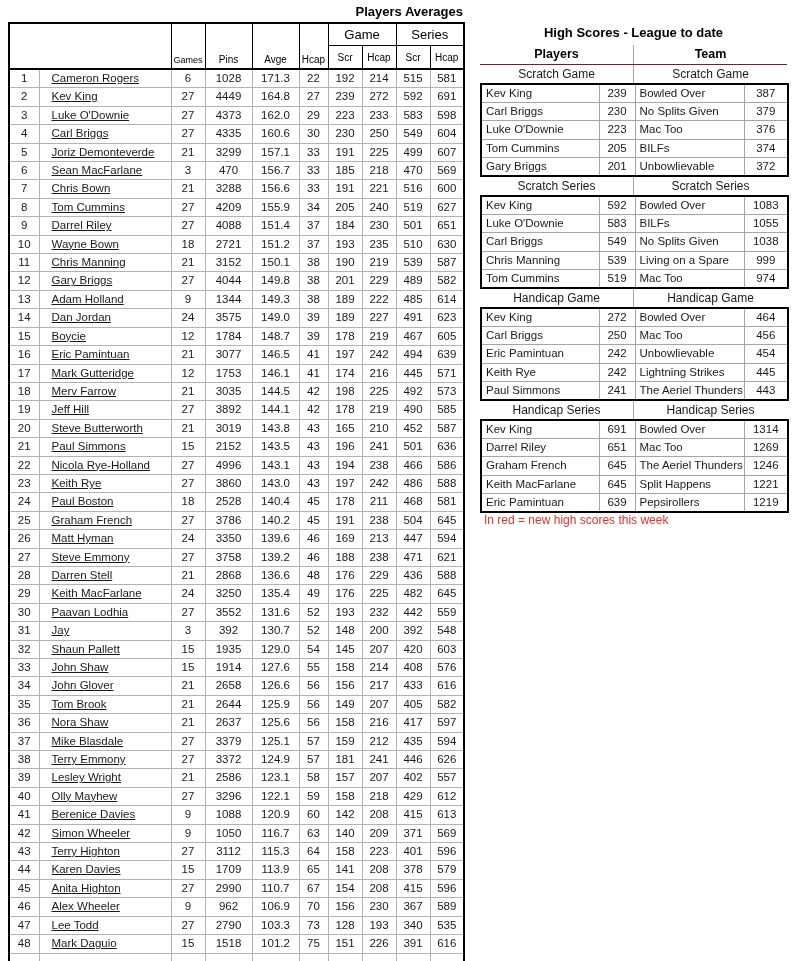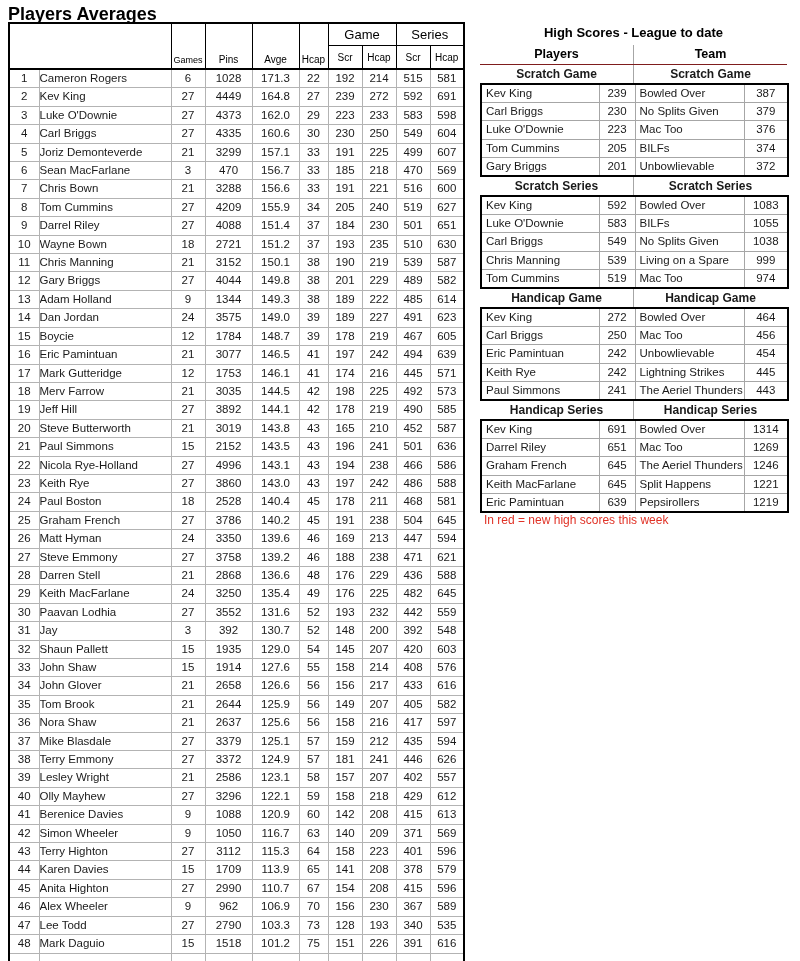--- a/index.html
+++ b/index.html
@@ -6,21 +6,21 @@
     margin: 0; padding: 0;
     width: 800px; height: 961px;
     overflow: hidden;
     background: #ffffff;
     font-family: "Liberation Sans", sans-serif;
     color: #1a1a1a;
   }
   
   .pa-title {
     position: absolute; left: 8px; top: 4px; width: 455px;
-    text-align: left; font-weight: bold; font-size: 18px; color: #000;
+    text-align: right; font-weight: bold; font-size: 13px; color: #000;
   }
   .pa-wrap {
     position: absolute; left: 8px; top: 22px; width: 459px; height: 939px;
     overflow: hidden;
   }
   table.pa-table {
     border-collapse: collapse; table-layout: fixed;
     width: 455px; border: 2px solid #000;
   }
   .pa-table col.w-rank  { width: 30px; }
@@ -41,34 +41,34 @@
   .th-games { font-size: 9px; }
   .th-hcapcol { font-size: 10px; }
   .th-big { font-size: 10px; }
   .th-group { font-size: 13px; }
   .pa-table tbody td {
     border: 1px solid #b3b3b3;
     height: 17.4px; line-height: 17.4px;
     font-size: 11.5px; padding: 0; white-space: nowrap; overflow: hidden;
   }
   .pa-table tbody td.c-num  { text-align: center; }
-  .pa-table tbody td.c-name { text-align: left; padding-left: 0; }
+  .pa-table tbody td.c-name { text-align: left; padding-left: 12px; text-decoration: underline; }
   
   .hs-panel { position: absolute; left: 480px; top: 24px; width: 307px; }
   .hs-title {
     text-align: center; font-weight: bold; font-size: 13px; color: #000;
     height: 21px; line-height: 18px;
   }
   .hs-header { display: flex; border-bottom: 1px solid #7f1d1d; height: 19px; }
   .hs-header .half {
     width: 153px; text-align: center; font-weight: bold; font-size: 12.5px;
     line-height: 18px; color: #000;
   }
   .hs-header .half.right { border-left: 1px solid #a6a6a6; width: 153px; }
-  .hs-sec-titles { display: flex; height: 18px; font-weight: bold; }
+  .hs-sec-titles { display: flex; height: 18px; }
   .hs-sec-titles .half {
     width: 153px; text-align: center; font-size: 12px; line-height: 18px;
   }
   .hs-sec-titles .half.right { border-left: 1px solid #a6a6a6; }
   table.hs-block {
     border-collapse: collapse; table-layout: fixed;
     width: 307px; border: 2px solid #000;
   }
   .hs-block col.w-pname  { width: 118px; }
   .hs-block col.w-pscore { width: 36px; }

